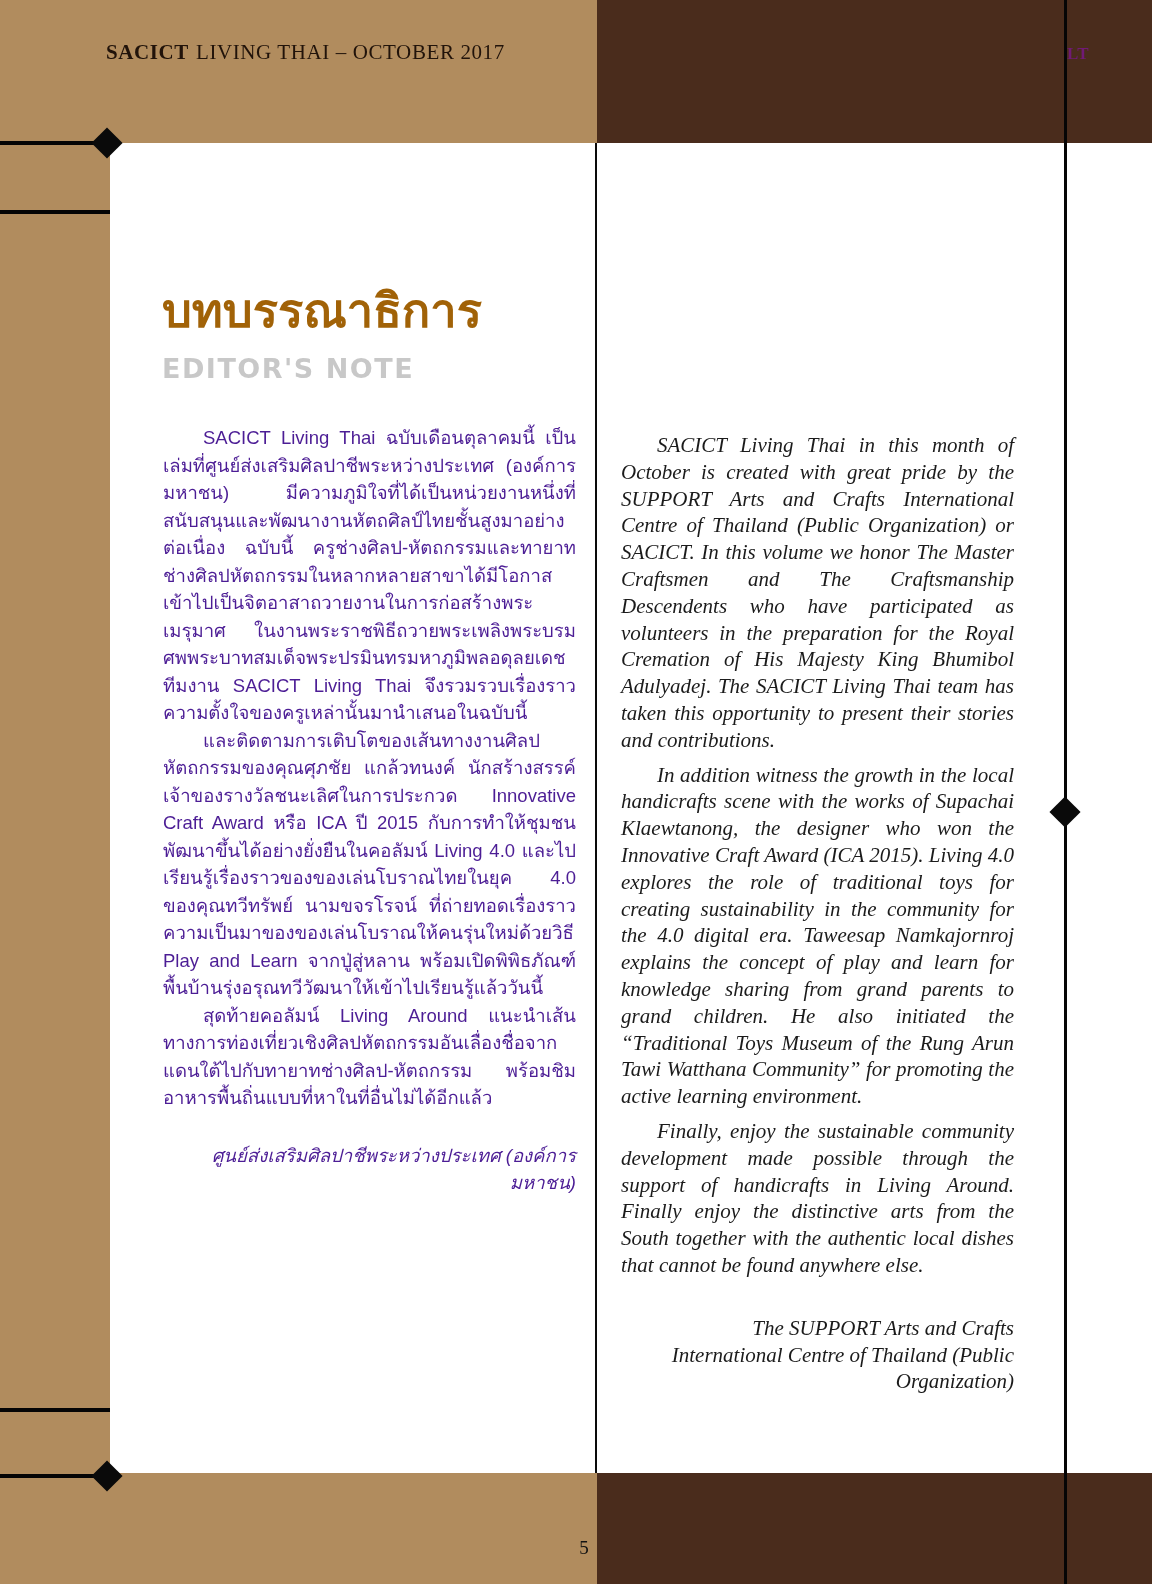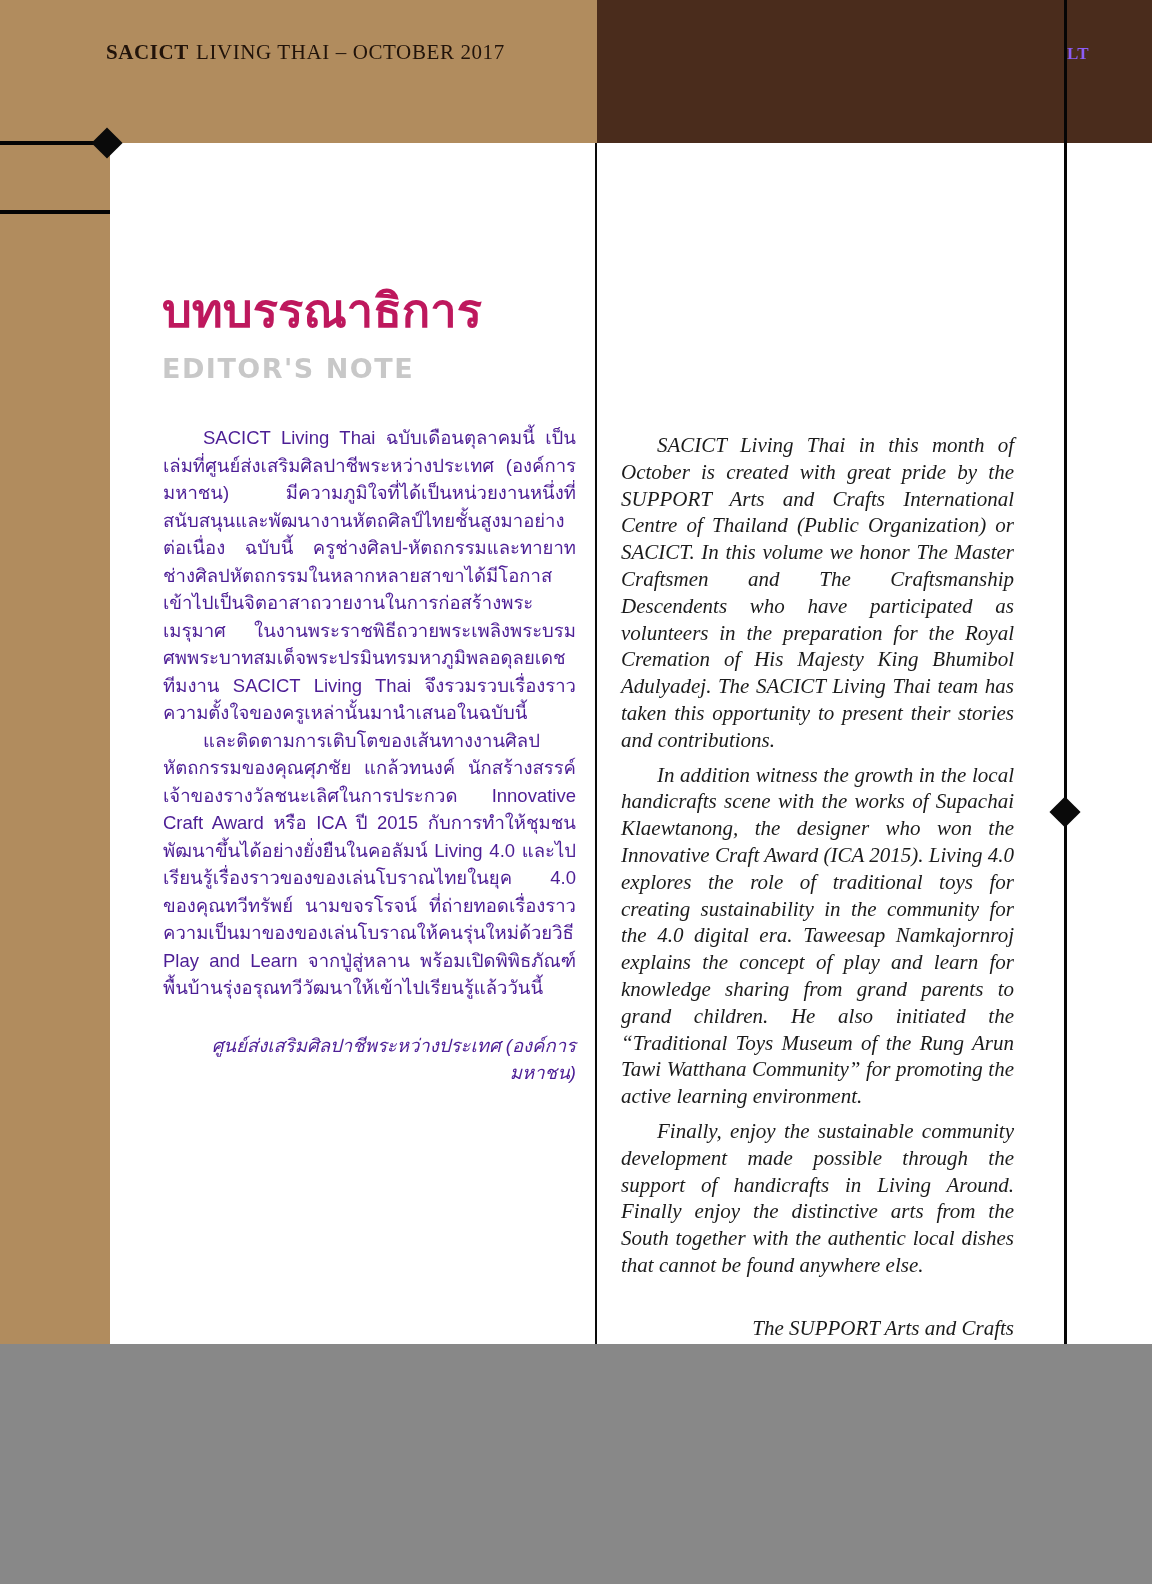--- a/index.html
+++ b/index.html
@@ -3,21 +3,21 @@
 <meta charset="utf-8">
 <style>
   :root{
     --tan:#b18c5e;
     --brown:#4a2c1c;
     --gray:#c8c8c8;
   }
   html,body{margin:0;padding:0;background:#888;}
   .page{
     position:relative;
-    width:1152px;height:1344px;
+    width:1152px;height:1584px;
     background:#ffffff;
     overflow:hidden;
     font-family:"Liberation Serif", serif;
     margin:0 auto;
   }
   
   .strip-left{position:absolute;left:0;top:0;width:110px;height:1584px;background:var(--tan);}
   .band-top-tan{position:absolute;left:0;top:0;width:597px;height:143px;background:var(--tan);}
   .band-top-brown{position:absolute;left:597px;top:0;width:555px;height:143px;background:var(--brown);}
   .band-bottom-tan{position:absolute;left:0;top:1473px;width:597px;height:111px;background:var(--tan);}
@@ -31,24 +31,24 @@
   .hl-b1{left:0;top:1408px;width:110px;}
   .hl-b2{left:0;top:1474px;width:94px;}
   .diamond{position:absolute;width:22px;height:22px;background:#0a0a0a;transform:rotate(45deg);}
   .d-top-left{left:96px;top:132px;}
   .d-bottom-left{left:96px;top:1465px;}
   .d-right{left:1054px;top:801px;}
   
   .header-text{position:absolute;left:106px;top:40px;font-size:21px;color:#21130a;letter-spacing:0.6px;white-space:nowrap;}
   .brand{font-weight:bold;}
   .issue{margin-left:7px;}
-  .corner-mark{position:absolute;left:1067px;top:44px;font-size:17px;font-weight:bold;color:#8b5cf6;letter-spacing:0.5px;}
+  .corner-mark{position:absolute;left:1067px;top:44px;font-size:17px;font-weight:bold;color:#701a75;letter-spacing:0.5px;}
   
   .title-block{position:absolute;left:162px;top:283px;width:430px;font-family:"DejaVu Sans", sans-serif;}
-  .title-thai{margin:0;font-size:47px;font-weight:bold;color:#be185d;line-height:1.2;}
+  .title-thai{margin:0;font-size:47px;font-weight:bold;color:#a16207;line-height:1.2;}
   .subtitle{font-size:27px;font-weight:bold;color:var(--gray);letter-spacing:1.5px;margin-top:14px;}
   
   .col{position:absolute;top:424px;}
   .col-thai{left:163px;width:413px;font-family:"Liberation Sans", sans-serif;font-size:18.5px;line-height:27.5px;color:#4c1d95;text-align:justify;}
   .col-thai p{margin:0;text-indent:40px;}
   .sig-thai{text-indent:0 !important;text-align:right;font-style:italic;margin-top:30px !important;font-size:18.5px;}
   .col-english{left:613px;width:409px;font-family:"Liberation Serif", serif;font-size:21px;line-height:26.8px;color:#1b1b1b;text-align:justify;}
   .col-english p{margin:8px;text-indent:36px;font-style:italic;}
   .sig-en{font-style:italic;margin-top:36px !important;text-align:right;}
   
@@ -81,20 +81,21 @@
   <div class="corner-mark">LT</div>
 
   <div class="title-block">
     <h1 class="title-thai">บทบรรณาธิการ</h1>
     <div class="subtitle">EDITOR'S NOTE</div>
   </div>
 
   <div class="col col-thai">
     <p>SACICT Living Thai ฉบับเดือนตุลาคมนี้ เป็นเล่มที่ศูนย์ส่งเสริมศิลปาชีพระหว่างประเทศ (องค์การมหาชน) มีความภูมิใจที่ได้เป็นหน่วยงานหนึ่งที่สนับสนุนและพัฒนางานหัตถศิลป์ไทยชั้นสูงมาอย่างต่อเนื่อง ฉบับนี้ ครูช่างศิลป-หัตถกรรมและทายาทช่างศิลปหัตถกรรมในหลากหลายสาขาได้มีโอกาสเข้าไปเป็นจิตอาสาถวายงานในการก่อสร้างพระเมรุมาศ ในงานพระราชพิธีถวายพระเพลิงพระบรมศพพระบาทสมเด็จพระปรมินทรมหาภูมิพลอดุลยเดช ทีมงาน SACICT Living Thai จึงรวมรวบเรื่องราวความตั้งใจของครูเหล่านั้นมานำเสนอในฉบับนี้</p>
     <p>และติดตามการเติบโตของเส้นทางงานศิลปหัตถกรรมของคุณศุภชัย แกล้วทนงค์ นักสร้างสรรค์เจ้าของรางวัลชนะเลิศในการประกวด Innovative Craft Award หรือ ICA ปี 2015 กับการทำให้ชุมชนพัฒนาขึ้นได้อย่างยั่งยืนในคอลัมน์ Living 4.0 และไปเรียนรู้เรื่องราวของของเล่นโบราณไทยในยุค 4.0 ของคุณทวีทรัพย์ นามขจรโรจน์ ที่ถ่ายทอดเรื่องราวความเป็นมาของของเล่นโบราณให้คนรุ่นใหม่ด้วยวิธี Play and Learn จากปู่สู่หลาน พร้อมเปิดพิพิธภัณฑ์พื้นบ้านรุ่งอรุณทวีวัฒนาให้เข้าไปเรียนรู้แล้ววันนี้</p>
+    <p>สุดท้ายคอลัมน์ Living Around แนะนำเส้นทางการท่องเที่ยวเชิงศิลปหัตถกรรมอันเลื่องชื่อจากแดนใต้ไปกับทายาทช่างศิลป-หัตถกรรม พร้อมชิมอาหารพื้นถิ่นแบบที่หาในที่อื่นไม่ได้อีกแล้ว</p>
     <p class="sig-thai">ศูนย์ส่งเสริมศิลปาชีพระหว่างประเทศ (องค์การมหาชน)</p>
   </div>
 
   <div class="col col-english">
     <p>SACICT Living Thai in this month of October is created with great pride by the SUPPORT Arts and Crafts International Centre of Thailand (Public Organization) or SACICT. In this volume we honor The Master Craftsmen and The Craftsmanship Descendents who have participated as volunteers in the preparation for the Royal Cremation of His Majesty King Bhumibol Adulyadej. The SACICT Living Thai team has taken this opportunity to present their stories and contributions.</p>
     <p>In addition witness the growth in the local handicrafts scene with the works of Supachai Klaewtanong, the designer who won the Innovative Craft Award (ICA 2015). Living 4.0 explores the role of traditional toys for creating sustainability in the community for the 4.0 digital era. Taweesap Namkajornroj explains the concept of play and learn for knowledge sharing from grand parents to grand children. He also initiated the “Traditional Toys Museum of the Rung Arun Tawi Watthana Community” for promoting the active learning environment.</p>
     <p>Finally, enjoy the sustainable community development made possible through the support of handicrafts in Living Around. Finally enjoy the distinctive arts from the South together with the authentic local dishes that cannot be found anywhere else.</p>
     <p class="sig-en">The SUPPORT Arts and Crafts International Centre of Thailand (Public Organization)</p>
   </div>
 

